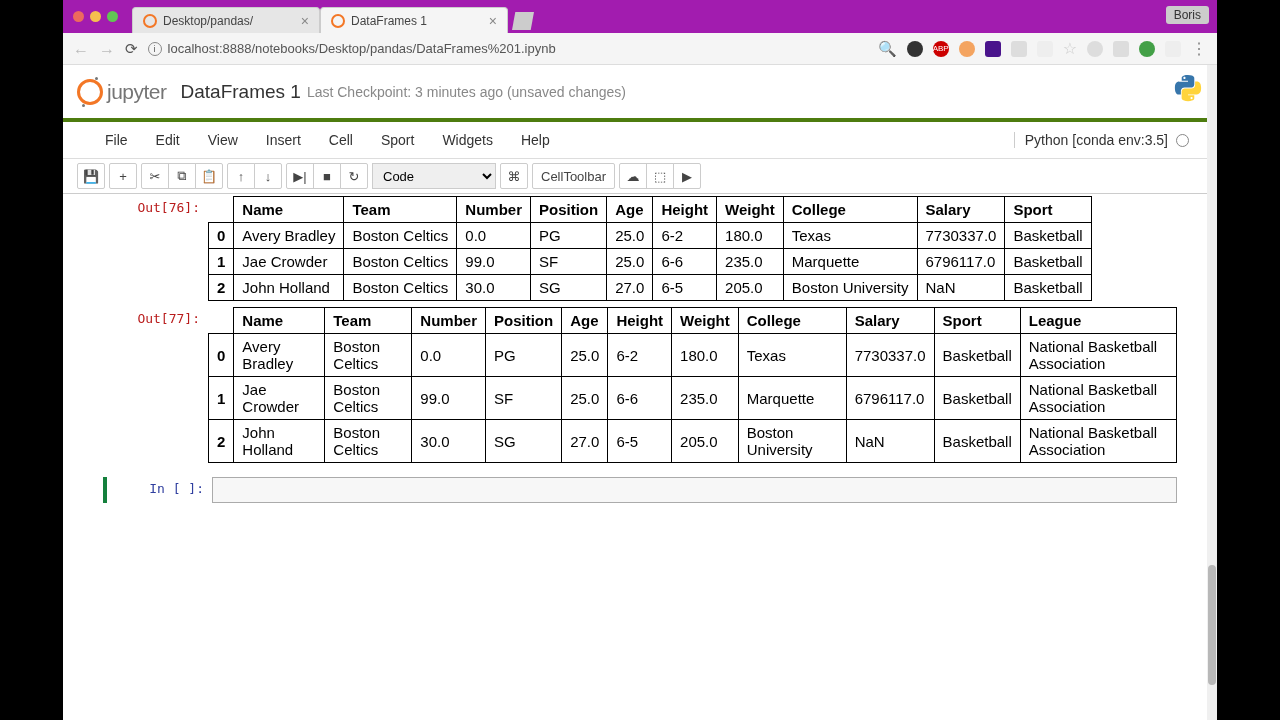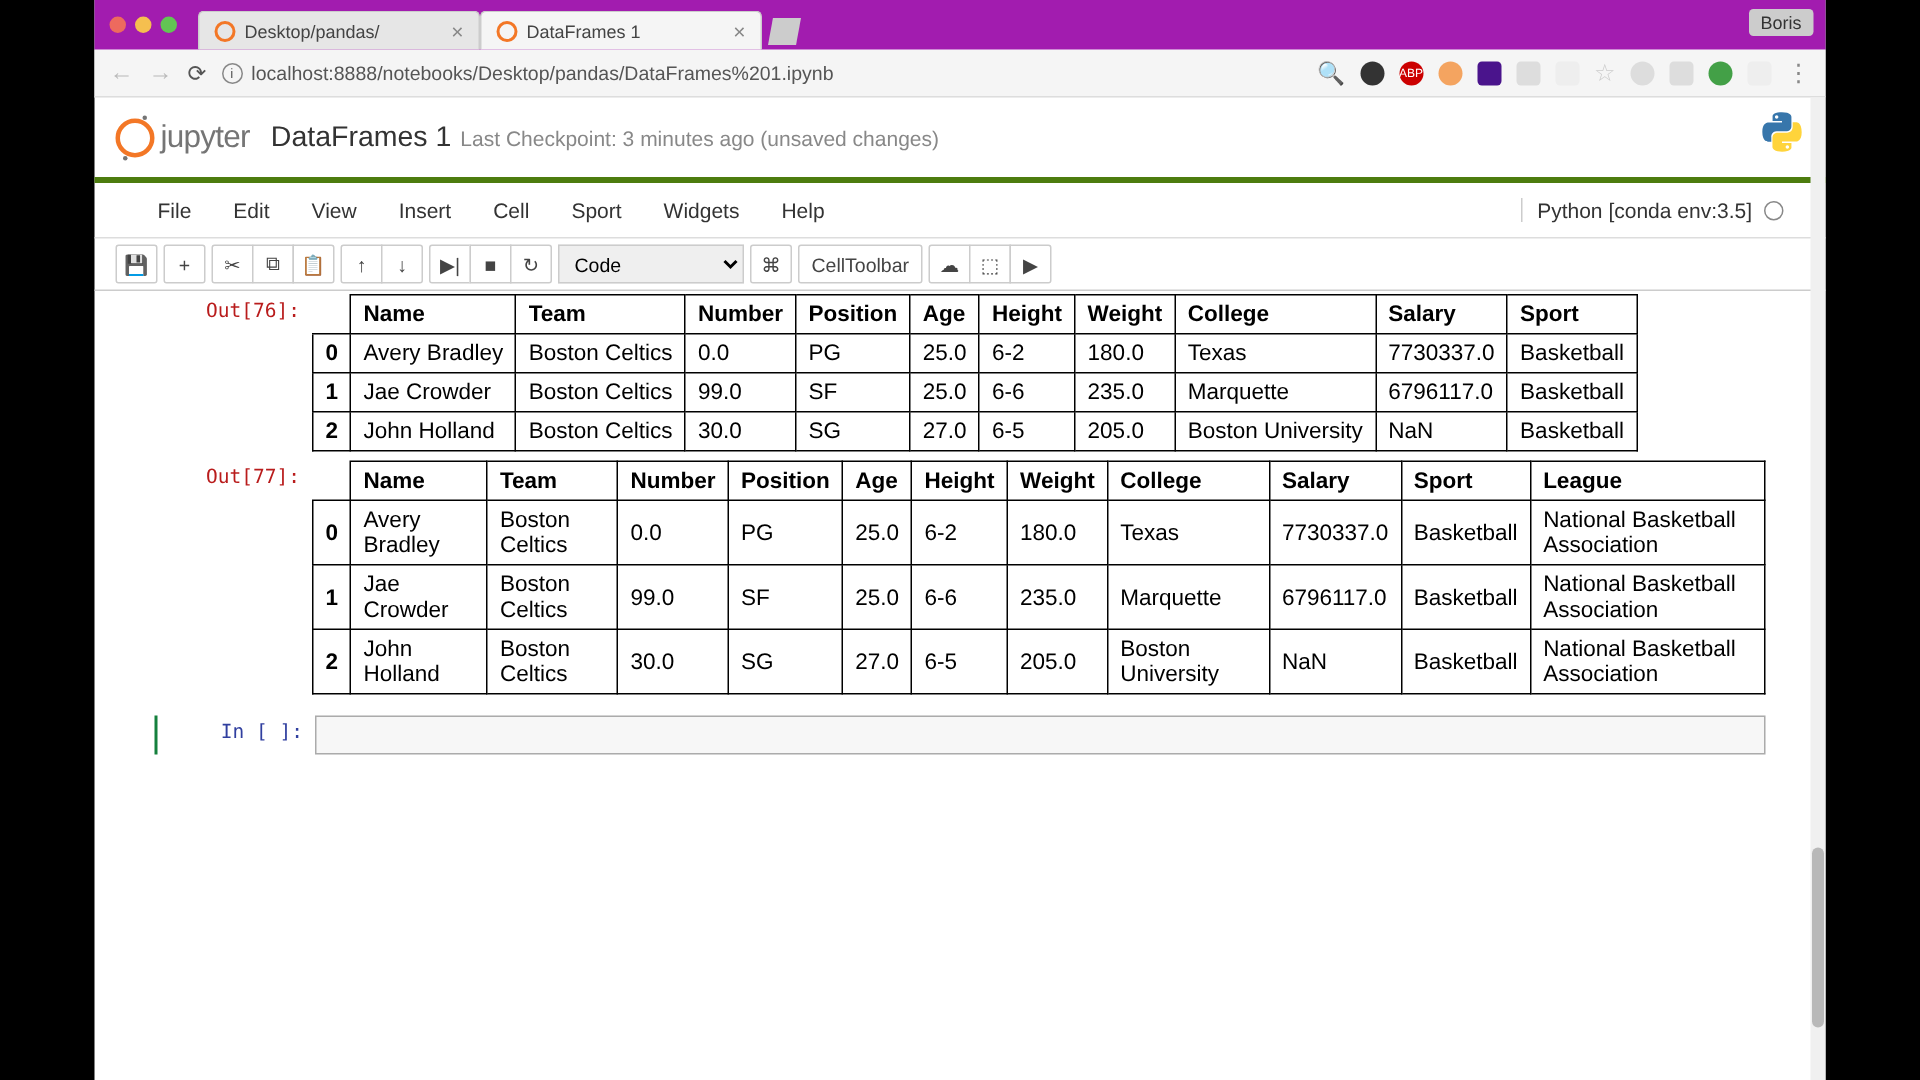--- a/index.html
+++ b/index.html
@@ -49,21 +49,21 @@
 .prompt { width: 105px; text-align: right; padding: 4px 8px 4px 4px; font-family: "Menlo", monospace; font-size: 13px; flex-shrink: 0; }
 .in-prompt { color: #303F9F; }
 .out-prompt { color: #b91c1c; }
 .cell-body { flex: 1; }
 .code-cell .cell-body { border: 1px solid #cfcfcf; border-radius: 2px; background: #f7f7f7; padding: 6px 8px; font-family: "Menlo", monospace; font-size: 15px; line-height: 1.4; }
 .df-table { border-collapse: collapse; font-size: 15px; }
 .df-table th, .df-table td { border: 1px solid #000; padding: 4px 8px; text-align: left; }
 .df-table th { font-weight: bold; }
 .df-table .idx { font-weight: bold; text-align: center; }
 .df-table thead th:first-child { border-top: none; border-left: none; background: #fff; }
-.selected-cell { border-left: 2px solid #15803d; }
+.selected-cell { border-left: 4px solid #15803d; }
 .selected-cell .cell-body { border: 1px solid #ababab; background: #f7f7f7; min-height: 26px; padding: 4px 8px; }
 .scrollbar { position: absolute; right: 0; top: 65px; width: 10px; height: 655px; background: #f0f0f0; }
 .scrollbar-thumb { position: absolute; width: 8px; left: 1px; top: 500px; height: 120px; background: #b8b8b8; border-radius: 4px; }
 </style>
 </head>
 <body>
 
 <div class="viewport">
   <div class="chrome-top">
     <div class="traffic-lights">

